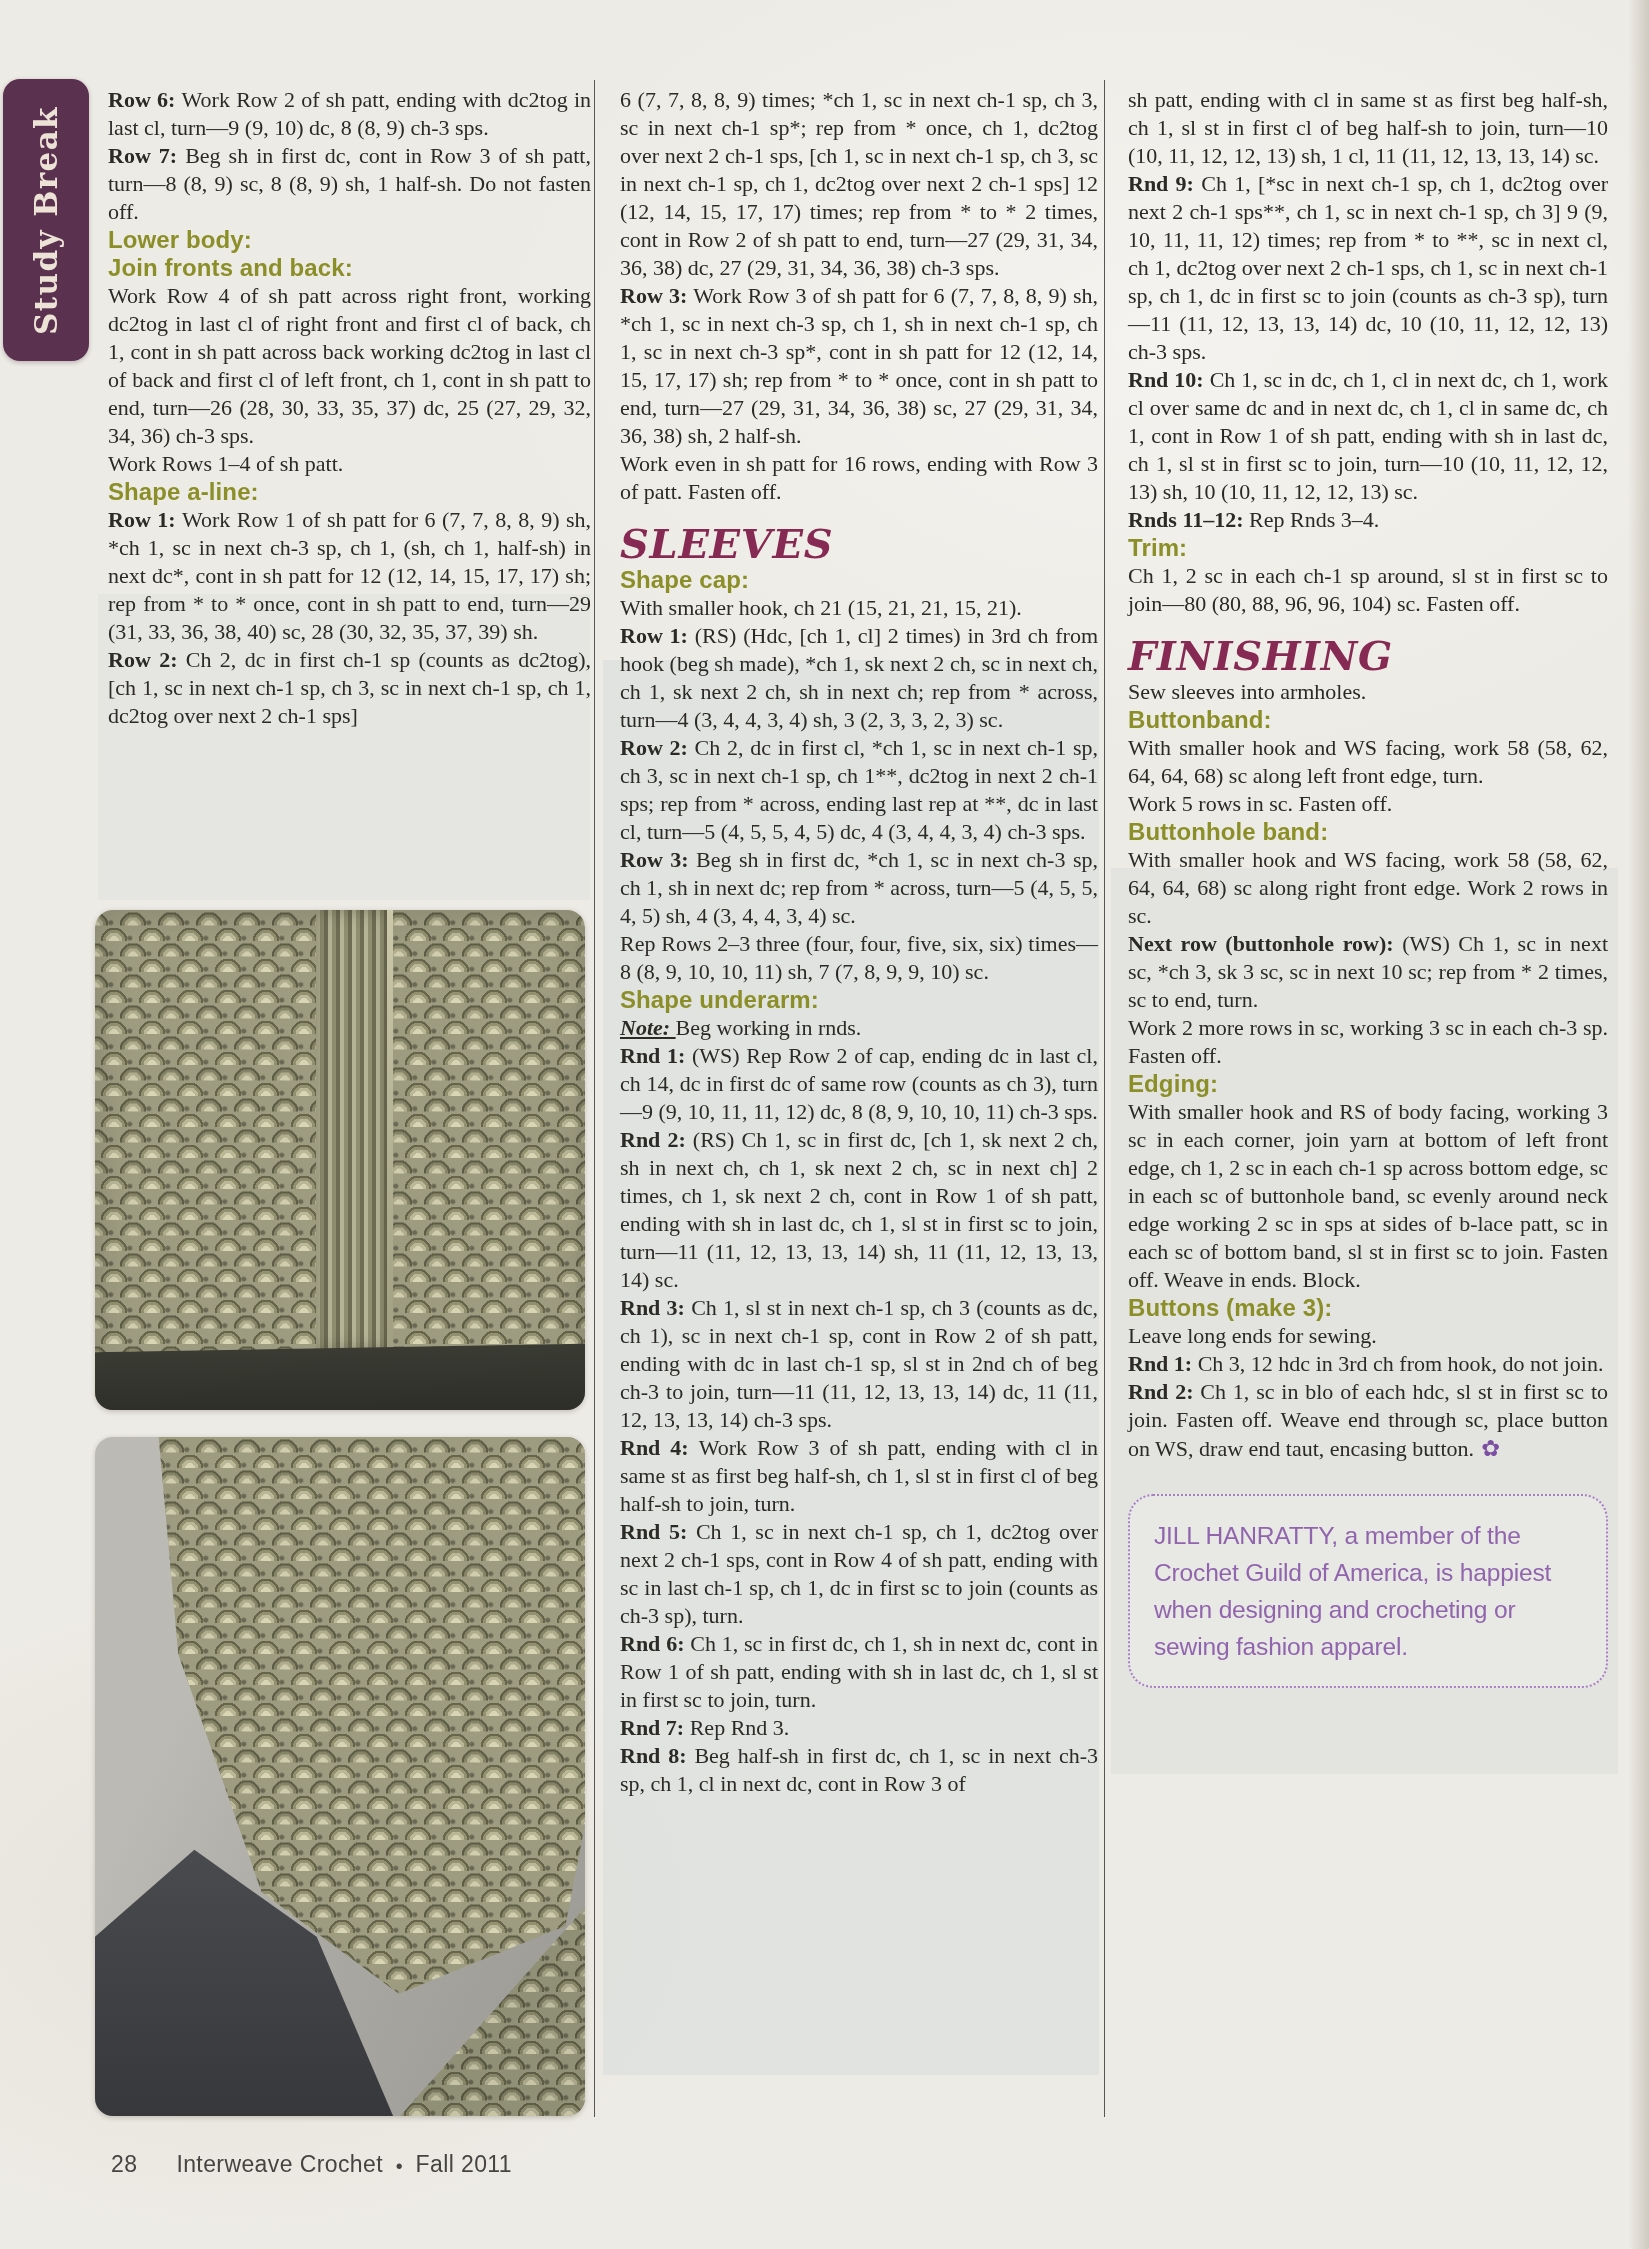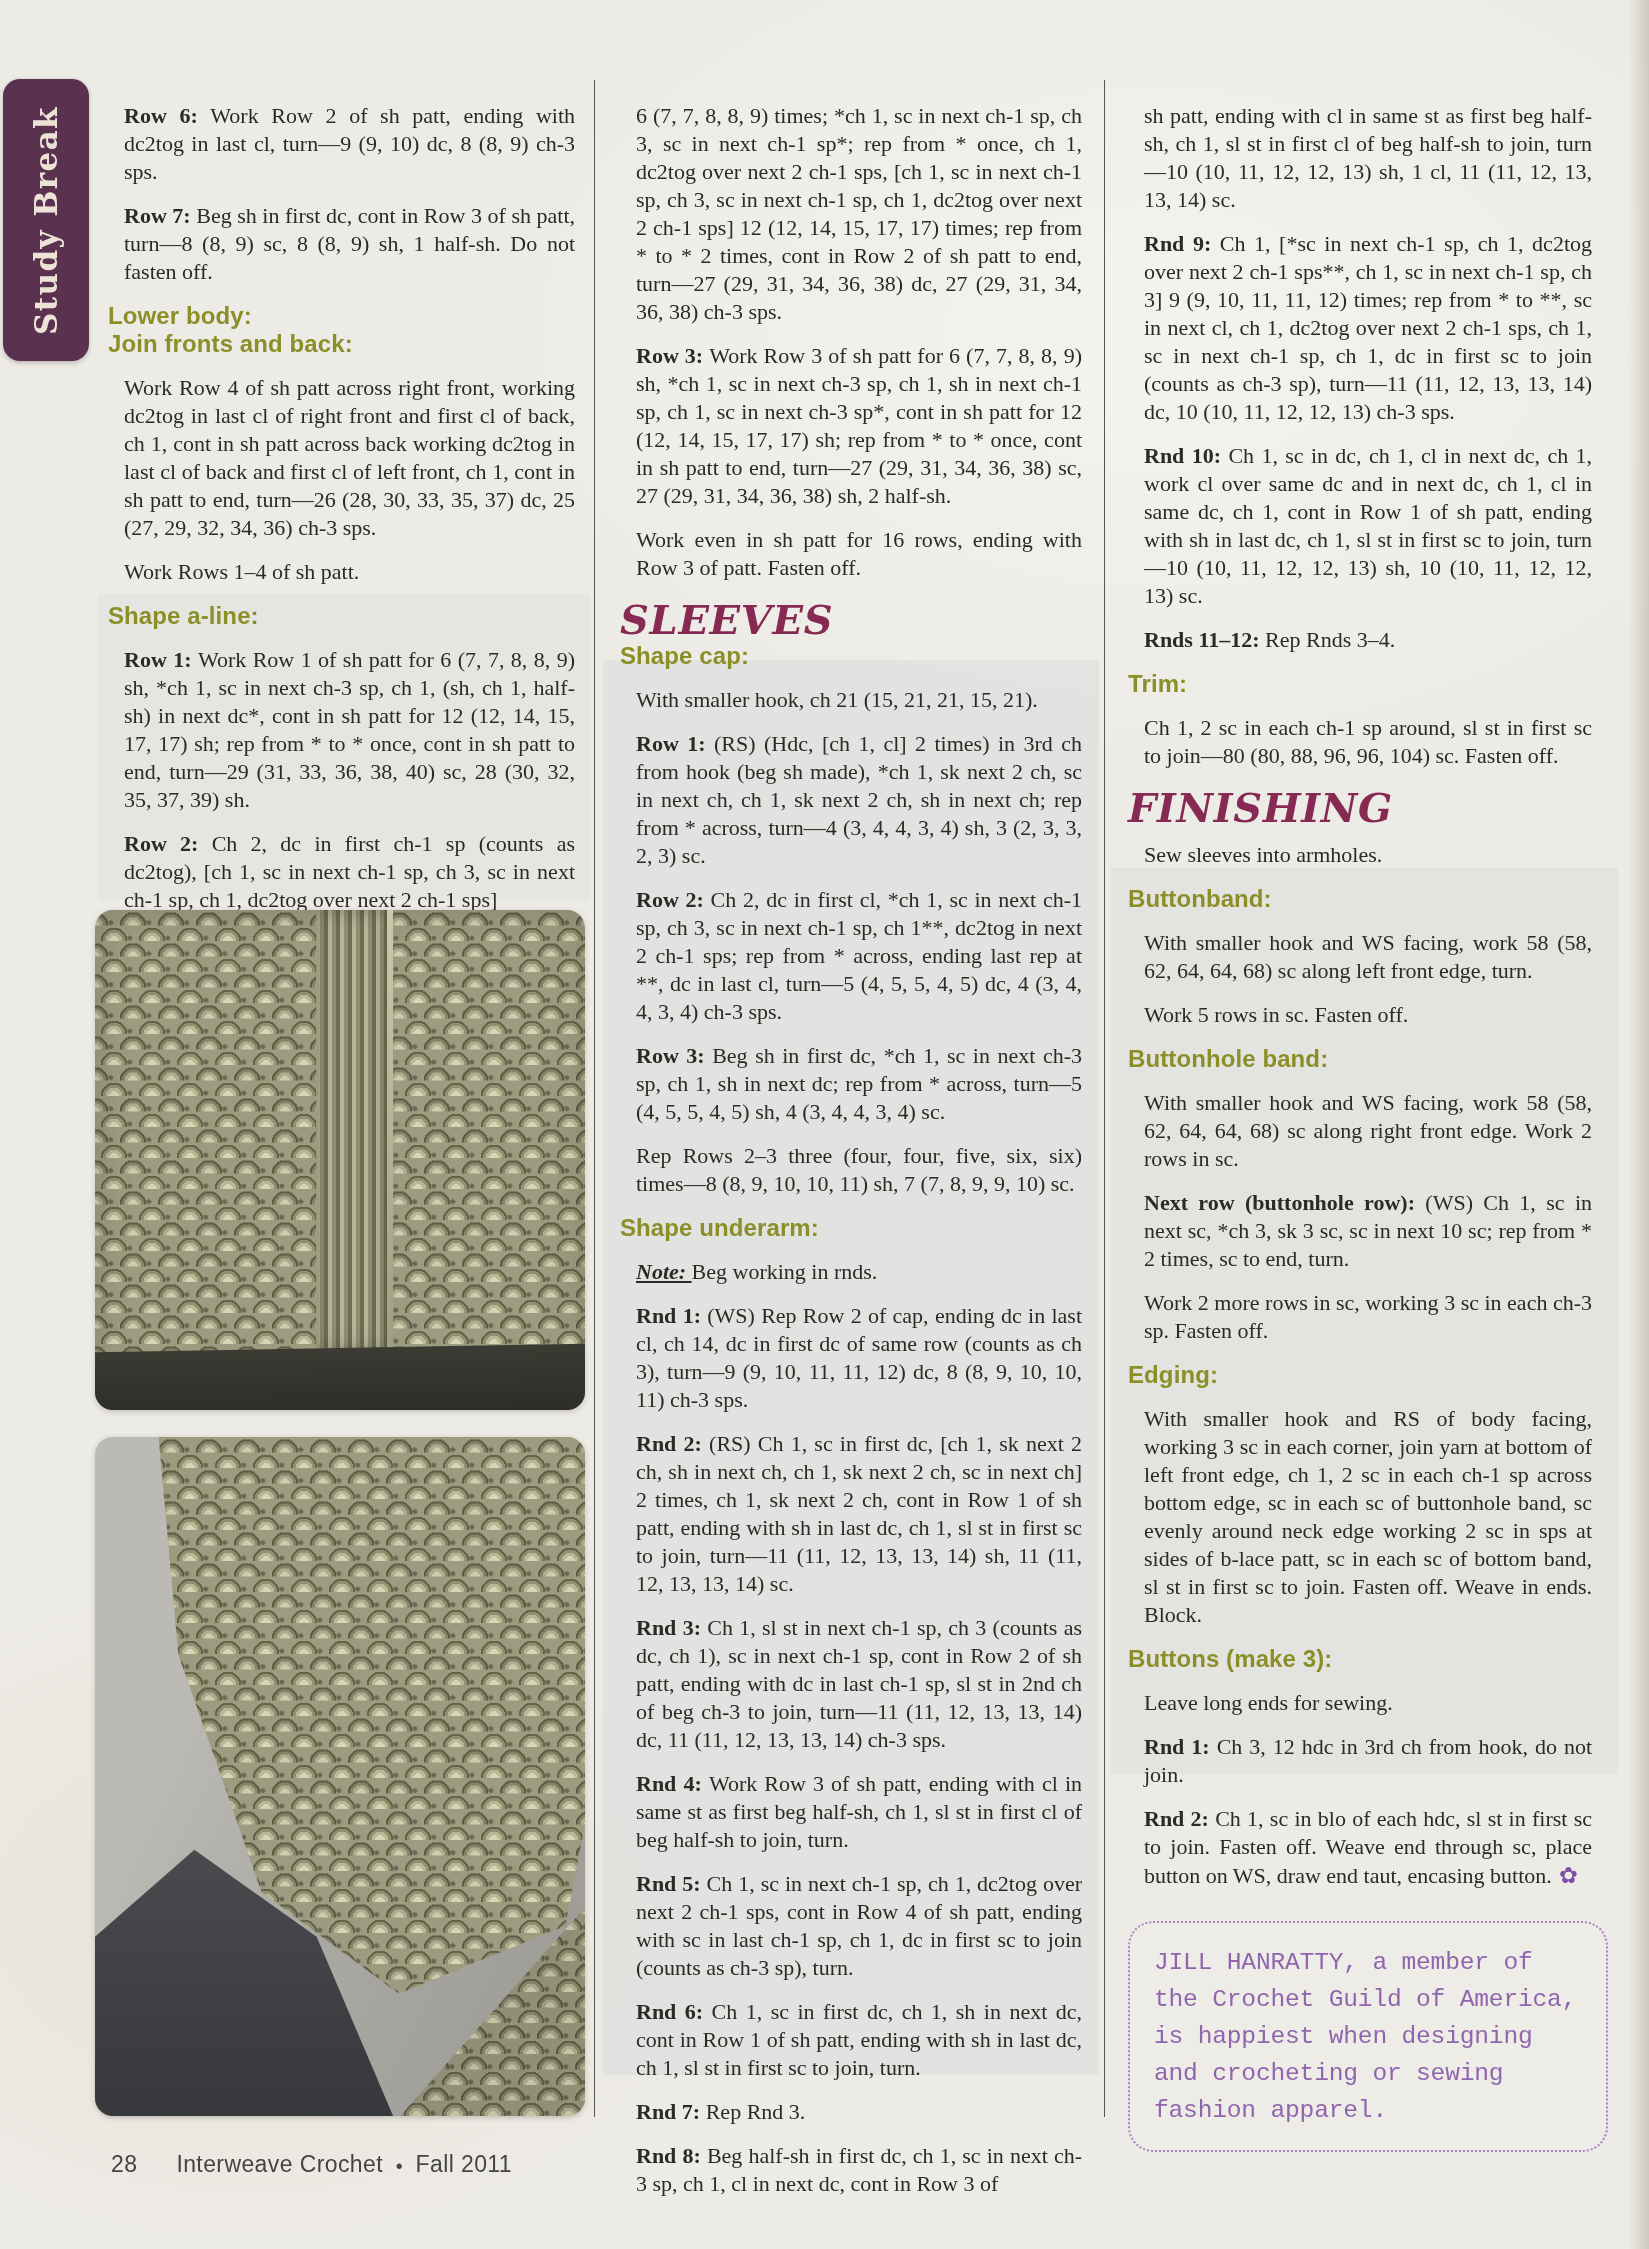--- a/index.html
+++ b/index.html
@@ -28,33 +28,33 @@
   
   .vsep{position:absolute;top:80px;width:1.4px;height:2037px;background:#3d3b38;opacity:.85;z-index:2;}
   .vsep.s1{left:594px;}
   .vsep.s2{left:1104px;}
 
   
   .col{position:absolute;z-index:2;font-size:22px;line-height:28px;}
   .col1{left:108px;top:86px;width:483px;}
   .col2{left:620px;top:86px;width:478px;}
   .col3{left:1128px;top:86px;width:480px;}
-  .col p.para{margin:16px;text-align:justify;}
+  .col p.para{margin:0;text-align:justify;}
   .col .lbl{font-weight:700;}
   .col .lbl.it{font-style:italic;text-decoration:underline;}
   .head2{margin:0;font-family:"Liberation Sans",sans-serif;font-weight:700;
     font-size:24px;line-height:28px;color:#8c8f28;letter-spacing:0.1px;}
   .head1{margin:19.7px 0 5.6px 0;font-family:"DejaVu Serif",serif;font-weight:700;
     font-size:40px;line-height:35px;color:#872a53;letter-spacing:0.7px;font-style:italic;}
   .flower{color:#7d4fa3;font-size:22.5px;font-family:"DejaVu Sans",sans-serif;}
 
   
   .author-box{margin-top:31px;border:2.8px dotted #a87fc5;border-radius:25px;
     padding:21px 24px;background:rgba(240,238,234,.4);}
-  .author-box p{margin:0;font-family:Liberation Mono, monospace;font-size:24.6px;
+  .author-box p{margin:0;font-family:Liberation Sans, sans-serif;font-size:24.6px;
     line-height:37px;color:#9165ad;letter-spacing:-0.2px;}
 
   
   .photo{position:absolute;left:95px;width:490px;border-radius:18px;overflow:hidden;z-index:3;
     box-shadow:inset 0 0 35px rgba(30,30,20,.18), 0 1.4px 5.6px rgba(80,75,60,.25);}
   .photo1{top:910px;height:500px;}
   .photo2{top:1437px;height:679px;}
   .crochet-tex{
     background-color:#9d9c81;
     background-image:

